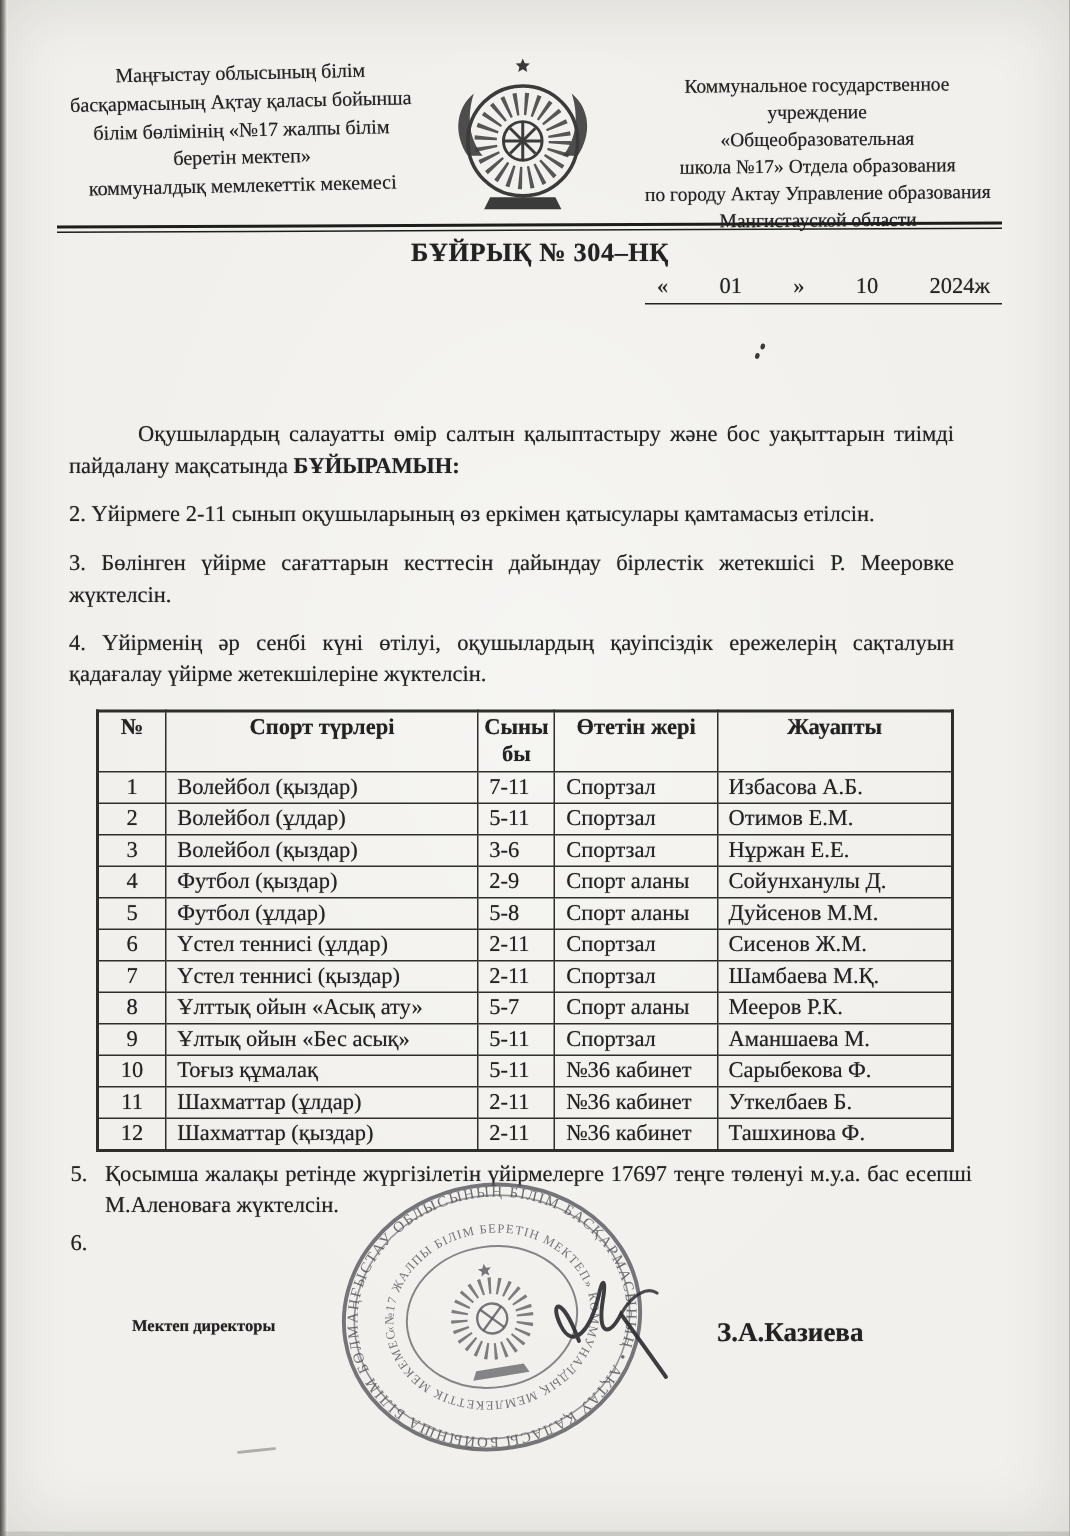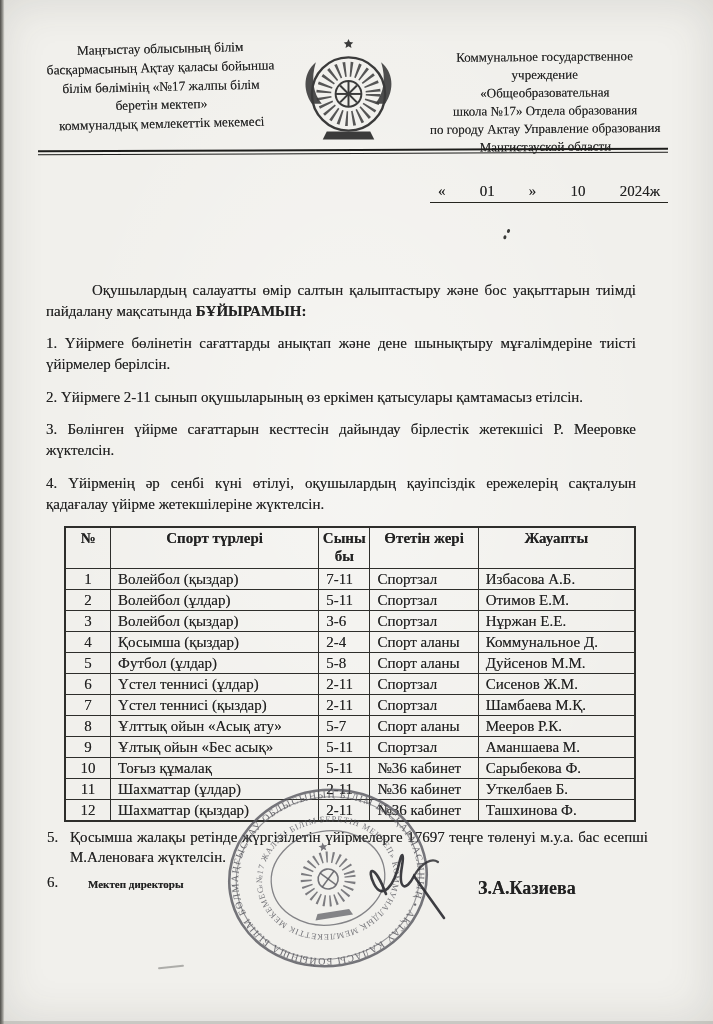--- a/index.html
+++ b/index.html
@@ -100,39 +100,39 @@
     <div>Коммунальное государственное</div>
     <div>учреждение</div>
     <div>«Общеобразовательная</div>
     <div>школа №17» Отдела образования</div>
     <div>по городу Актау Управление образования</div>
     <div>Мангистауской области</div>
   </div>
 
   <div class="double-rule"></div>
 
+  <div class="order-title txt">БҰЙРЫҚ № 304–НҚ</div>
 
   <div class="date-line txt">
     <span>«</span>
     <span>01</span>
     <span>»</span>
     <span>10</span>
     <span>2024ж</span>
   </div>
 
 
   <div class="ink-mark"></div>
   <div class="smudge"></div>
 
   <div class="body-flow txt">
     <p class="preamble">
       <span>Оқушылардың салауатты өмір салтын қалыптастыру және бос уақыттарын тиімді пайдалану мақсатында</span>
       <span class="emph">БҰЙЫРАМЫН:</span>
     </p>
-    <p>1. Үйірмеге бөлінетін сағаттарды анықтап және дене шынықтыру мұғалімдеріне тиісті үйірмелер берілсін.</p>
     <p>2. Үйірмеге 2-11 сынып оқушыларының өз еркімен қатысулары қамтамасыз етілсін.</p>
     <p>3. Бөлінген үйірме сағаттарын кесттесін дайындау бірлестік жетекшісі Р. Мееровке жүктелсін.</p>
     <p>4. Үйірменің әр сенбі күні өтілуі, оқушылардың қауіпсіздік ережелерің сақталуын қадағалау үйірме жетекшілеріне жүктелсін.</p>
 
     <table class="schedule">
       <colgroup>
         <col style="width:8%">
           <col style="width:36.5%">
           <col style="width:9%">
           <col style="width:19%">
@@ -164,24 +164,24 @@
           </tr>
           <tr>
             <td class="c-num">3</td>
             <td>Волейбол (қыздар)</td>
             <td>3-6</td>
             <td>Спортзал</td>
             <td>Нұржан Е.Е.</td>
           </tr>
           <tr>
             <td class="c-num">4</td>
-            <td>Қосымша (қыздар)</td>
-            <td>2-4</td>
+            <td>Футбол (қыздар)</td>
+            <td>2-9</td>
             <td>Спорт аланы</td>
-            <td>Коммунальное Д.</td>
+            <td>Сойунханулы Д.</td>
           </tr>
           <tr>
             <td class="c-num">5</td>
             <td>Футбол (ұлдар)</td>
             <td>5-8</td>
             <td>Спорт аланы</td>
             <td>Дуйсенов М.М.</td>
           </tr>
           <tr>
             <td class="c-num">6</td>

